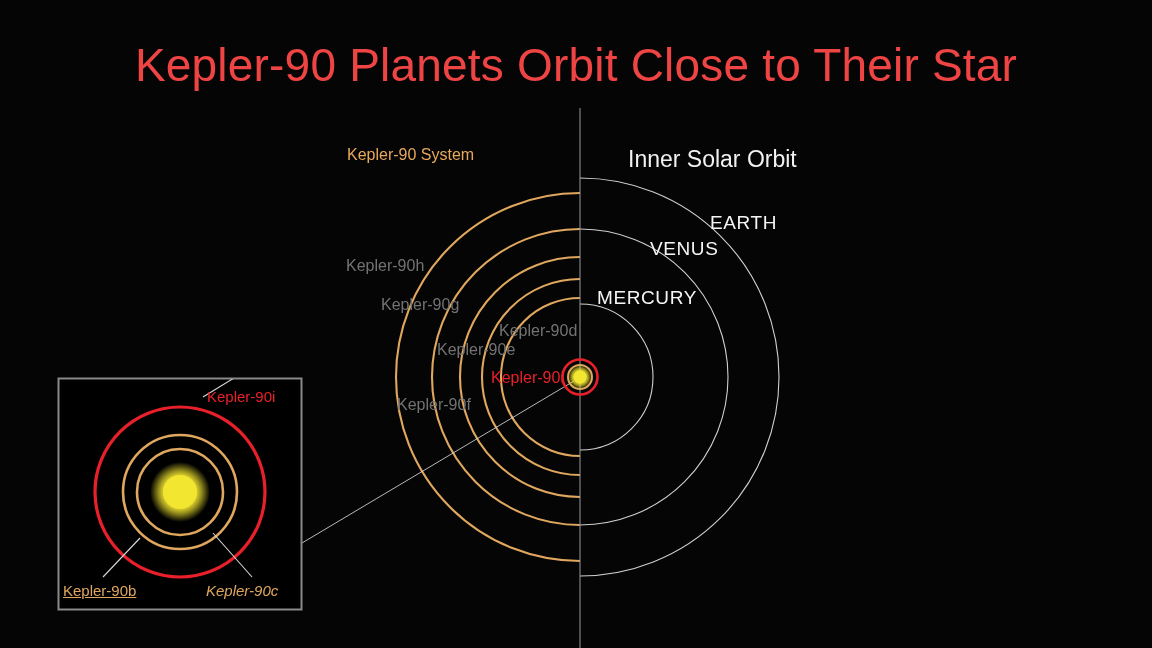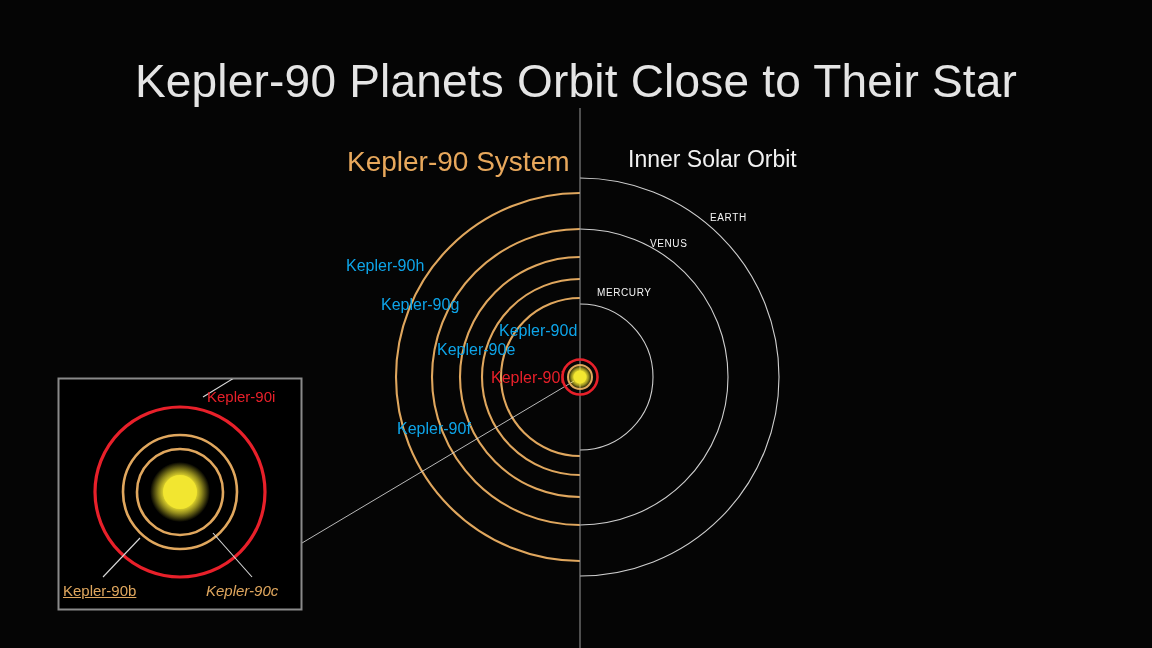--- a/index.html
+++ b/index.html
@@ -18,58 +18,58 @@
   #vis {
     position: absolute;
     left: 0;
     top: 0;
     width: 1152px;
     height: 648px;
   }
   .ttl {
     position: absolute;
     left: 0;
-    top: 54px;
+    top: 38px;
     width: 1152px;
     text-align: center;
-    color: #e5e5e5;
+    color: #ef4444;
     font-size: 46px;
     font-weight: 400;
     letter-spacing: 0.2px;
     white-space: nowrap;
   }
   .hdr-left {
     position: absolute;
     left: 347px;
     top: 146px;
     color: #e8a85c;
-    font-size: 28px;
+    font-size: 16px;
     white-space: nowrap;
   }
   .hdr-right {
     position: absolute;
     left: 628px;
     top: 146px;
     color: #f2f2f2;
     font-size: 23px;
     white-space: nowrap;
   }
   .klab {
     position: absolute;
-    color: #0ea5e9;
+    color: #737373;
     font-size: 16px;
     white-space: nowrap;
   }
   .klab.red {
     color: #e8202a;
   }
   .slab {
     position: absolute;
     color: #f5f5f5;
-    font-size: 10px;
+    font-size: 19px;
     letter-spacing: 0.6px;
     white-space: nowrap;
   }
   .ilab {
     position: absolute;
     color: #e0a75e;
     font-size: 15px;
     white-space: nowrap;
   }
   .ilab.red {
@@ -145,21 +145,21 @@
 
   <div class="ttl">Kepler-90 Planets Orbit Close to Their Star</div>
 
   <div class="hdr-left">Kepler-90 System</div>
   <div class="hdr-right">Inner Solar Orbit</div>
 
   <div class="klab" style="left:346px; top:257px;">Kepler-90h</div>
   <div class="klab" style="left:381px; top:296px;">Kepler-90g</div>
   <div class="klab" style="left:499px; top:322px;">Kepler-90d</div>
   <div class="klab" style="left:424px; top:341px;margin-left:13px;">Kepler-90e</div>
-  <div class="klab" style="left:397px; top:420px;">Kepler-90f</div>
+  <div class="klab" style="left:397px; top:396px;">Kepler-90f</div>
   <div class="klab red" style="left:491px; top:369px;">Kepler-90i</div>
 
   <div class="slab" style="left:710px; top:212px;">EARTH</div>
   <div class="slab" style="left:650px; top:238px;">VENUS</div>
   <div class="slab" style="left:597px; top:287px;text-align:center;">MERCURY</div>
 
   <div class="ilab red" style="left:207px; top:388px;">Kepler-90i</div>
   <div class="ilab" style="left:63px;  top:582px;text-decoration:underline;">Kepler-90b</div>
   <div class="ilab" style="left:206px; top:582px;font-style:italic;">Kepler-90c</div>
 

